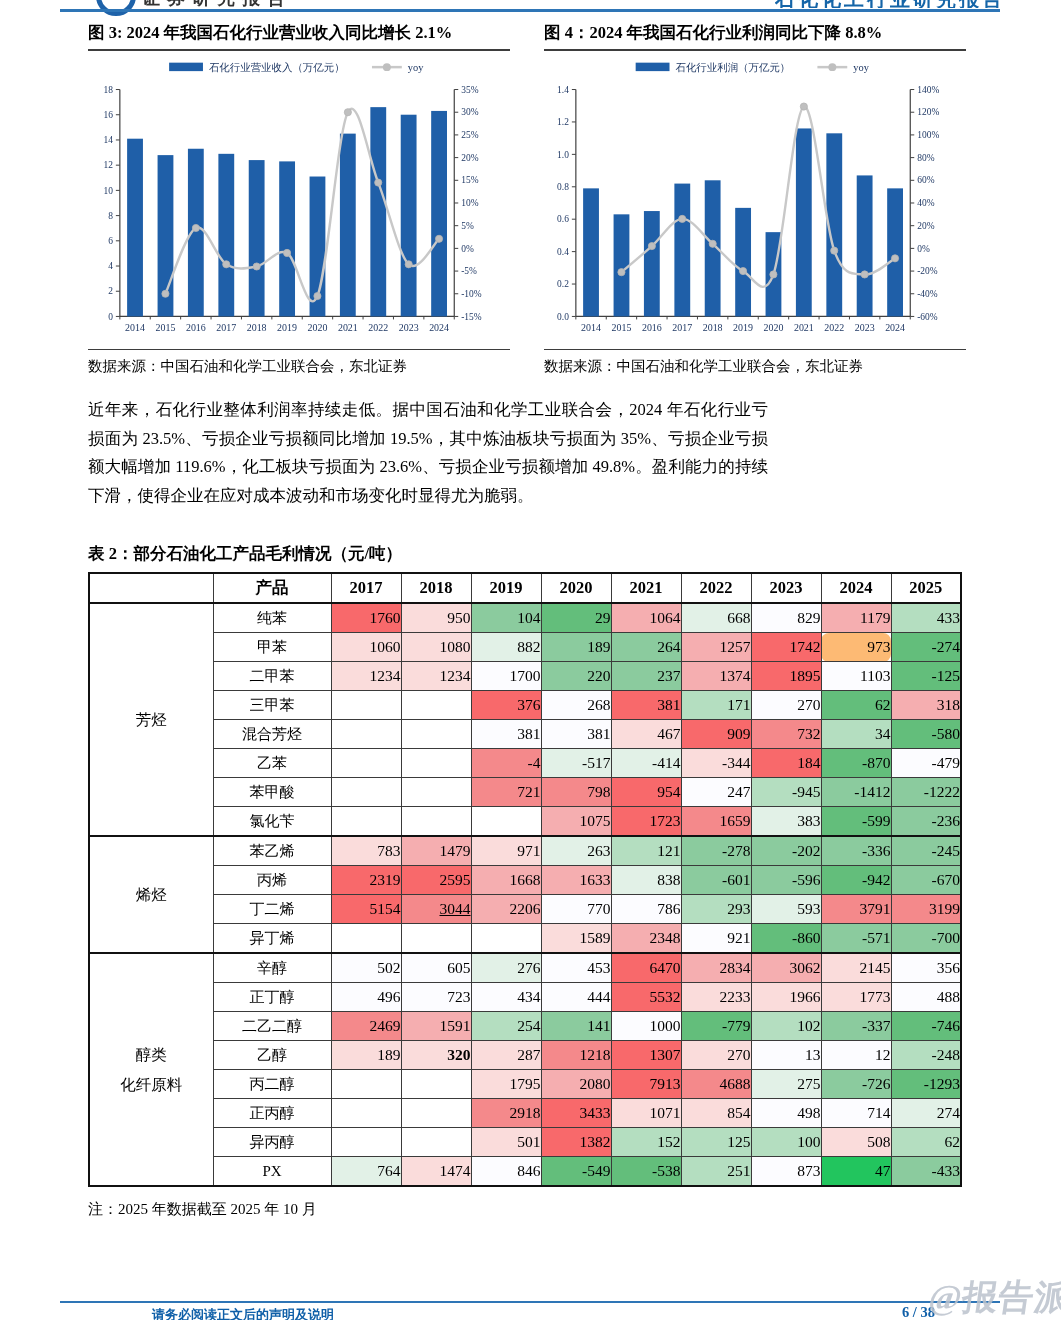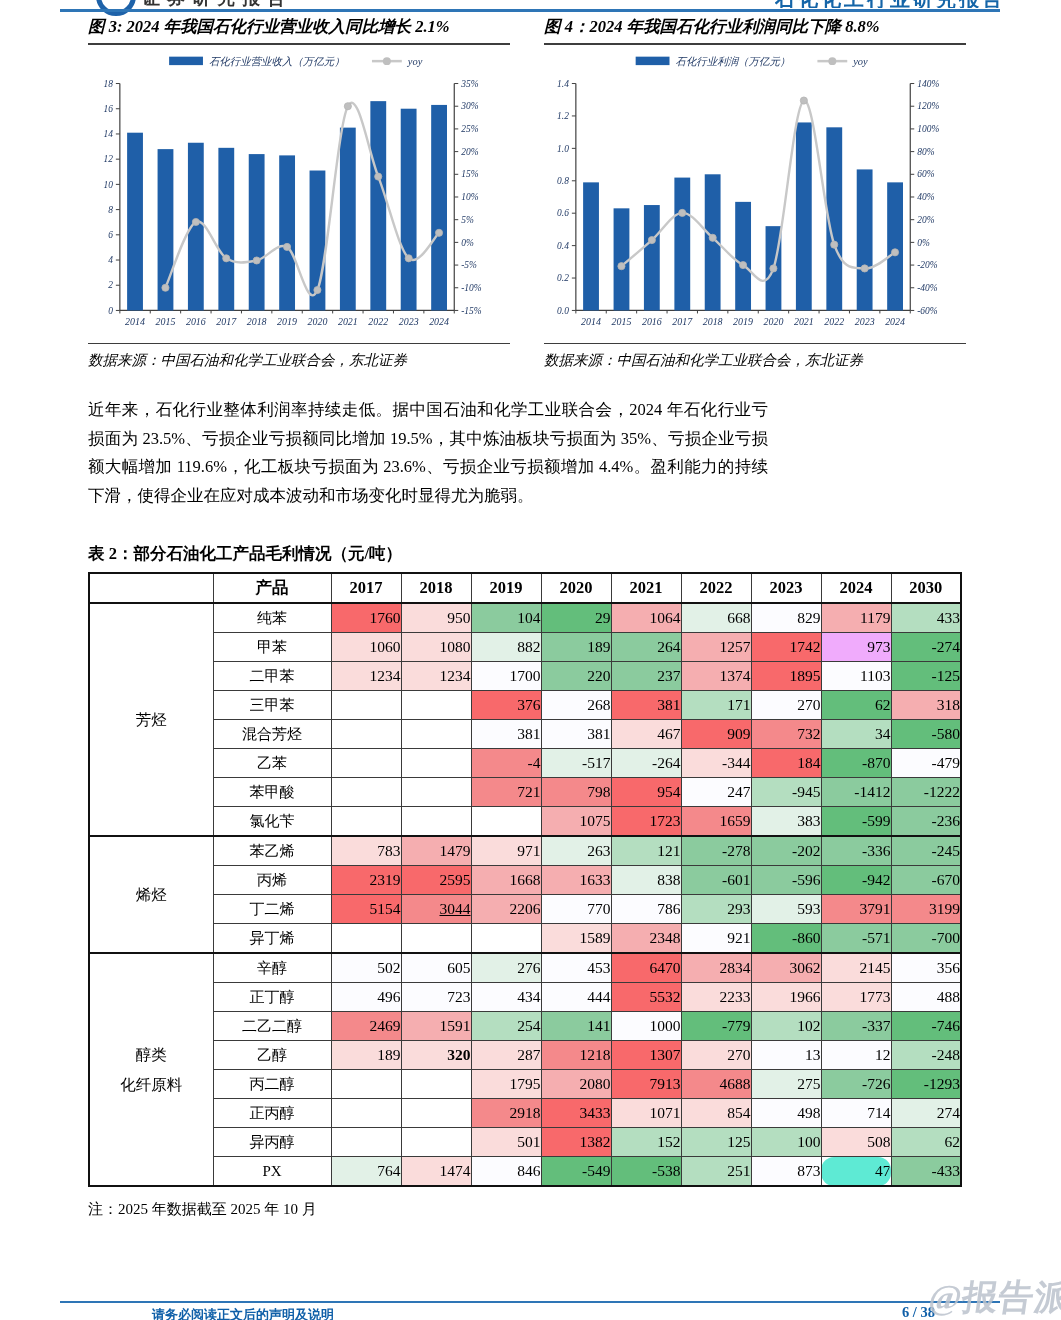--- a/index.html
+++ b/index.html
@@ -7,21 +7,21 @@
         font-family:"Liberation Serif","DejaVu Serif",serif;color:#000;margin:0 auto;}
   
   .hdr-rule{position:absolute;left:60px;width:940px;top:9px;height:3px;background:#2E75B6;}
   .hdr-logo{position:absolute;left:96px;top:-24px;width:40px;height:40px;border:5px solid #1E62A9;
             border-radius:50%;background:#fff;box-sizing:border-box;}
   .hdr-left{position:absolute;left:142px;top:0;width:390px;height:7px;overflow:hidden;}
   .hdr-left span{display:block;margin-top:-14px;font-weight:bold;font-size:18px;color:#333;letter-spacing:7px;white-space:nowrap;}
   .hdr-right{position:absolute;right:56px;top:0;height:8px;overflow:hidden;text-align:right;}
   .hdr-right span{display:block;margin-top:-14px;font-weight:bold;font-size:20px;color:#1565A8;letter-spacing:3px;white-space:nowrap;}
   
-  .figs{position:absolute;left:88px;top:16px;width:878px;display:flex;gap:34px;font-style:italic;}
+  .figs{position:absolute;left:88px;top:22px;width:878px;display:flex;gap:34px;}
   .fig{width:422px;}
   .fig-title{font-weight:bold;font-size:16.5px;padding-bottom:5px;border-bottom:2px solid #3d3d3d;white-space:nowrap;}
   .fig-chart{margin-top:2px;}
   .fig-chart svg{display:block;}
   .fig-src{border-top:1.5px solid #3d3d3d;padding-top:7px;font-size:14.5px;}
   
   .para{position:absolute;left:88px;top:396px;width:680px;font-size:16.5px;line-height:28.6px;text-align:justify;}
   
   .tblwrap{position:absolute;left:88px;top:543px;width:878px;}
   .tbl-title{font-weight:bold;font-size:16.5px;margin-bottom:7px;}
@@ -276,21 +276,21 @@
               <circle cx="291.6" cy="197.9" r="3.6" fill="#BFBFBF" stroke="#B3B3B3" stroke-width="0.8"></circle>
               <circle cx="322.2" cy="221.8" r="3.6" fill="#BFBFBF" stroke="#B3B3B3" stroke-width="0.8"></circle>
               <circle cx="352.7" cy="205.6" r="3.6" fill="#BFBFBF" stroke="#B3B3B3" stroke-width="0.8"></circle>
             </g>
           </svg>
         </div>
       <div class="fig-src">数据来源：中国石油和化学工业联合会，东北证券</div>
     </div>
   </div>
 
-  <div class="para">近年来，石化行业整体利润率持续走低。据中国石油和化学工业联合会，2024 年石化行业亏损面为 23.5%、亏损企业亏损额同比增加 19.5%，其中炼油板块亏损面为 35%、亏损企业亏损额大幅增加 119.6%，化工板块亏损面为 23.6%、亏损企业亏损额增加 4.4%。盈利能力的持续下滑，使得企业在应对成本波动和市场变化时显得尤为脆弱。</div>
+  <div class="para">近年来，石化行业整体利润率持续走低。据中国石油和化学工业联合会，2024 年石化行业亏损面为 23.5%、亏损企业亏损额同比增加 19.5%，其中炼油板块亏损面为 35%、亏损企业亏损额大幅增加 119.6%，化工板块亏损面为 23.6%、亏损企业亏损额增加 49.8%。盈利能力的持续下滑，使得企业在应对成本波动和市场变化时显得尤为脆弱。</div>
 
   <div class="tblwrap">
     <div class="tbl-title">表 2：部分石油化工产品毛利情况（元/吨）</div>
     <table class="heat" id="heatTable">
         <colgroup>
           <col style="width: 124px;">
           <col style="width: 118px;">
           <col style="width: 70px;">
           <col style="width: 70px;">
           <col style="width: 70px;">
@@ -306,21 +306,21 @@
             <th></th>
             <th>产品</th>
             <th>2017</th>
             <th>2018</th>
             <th>2019</th>
             <th>2020</th>
             <th>2021</th>
             <th>2022</th>
             <th>2023</th>
             <th>2024</th>
-            <th>2030</th>
+            <th>2025</th>
           </tr>
         </thead>
         <tbody>
           <tr class="gstart">
             <td class="group" rowspan="8">芳烃</td>
             <td class="prod">纯苯</td>
             <td class="num" style="background: rgb(248, 105, 107);">1760</td>
             <td class="num" style="background: rgb(250, 220, 219);">950</td>
             <td class="num" style="background: rgb(139, 203, 158);">104</td>
             <td class="num" style="background: rgb(99, 190, 123);">29</td>
@@ -332,21 +332,21 @@
           </tr>
           <tr>
             <td class="prod">甲苯</td>
             <td class="num" style="background: rgb(250, 220, 219);">1060</td>
             <td class="num" style="background: rgb(250, 220, 219);">1080</td>
             <td class="num" style="background: rgb(226, 241, 231);">882</td>
             <td class="num" style="background: rgb(139, 203, 158);">189</td>
             <td class="num" style="background: rgb(139, 203, 158);">264</td>
             <td class="num" style="background: rgb(245, 174, 176);">1257</td>
             <td class="num" style="background: rgb(248, 105, 107);">1742</td>
-            <td class="num" style="background: #f0abfc;">973</td>
+            <td class="num" style="background: #fdba74; border-radius: 8px;">973</td>
             <td class="num" style="background: rgb(99, 190, 123);">-274</td>
           </tr>
           <tr>
             <td class="prod">二甲苯</td>
             <td class="num" style="background: rgb(250, 220, 219);">1234</td>
             <td class="num" style="background: rgb(250, 220, 219);">1234</td>
             <td class="num" style="background: rgb(252, 252, 255);">1700</td>
             <td class="num" style="background: rgb(139, 203, 158);">220</td>
             <td class="num" style="background: rgb(139, 203, 158);">237</td>
             <td class="num" style="background: rgb(245, 174, 176);">1374</td>
@@ -377,21 +377,21 @@
             <td class="num" style="background: rgb(244, 137, 139);">732</td>
             <td class="num" style="background: rgb(180, 222, 192);">34</td>
             <td class="num" style="background: rgb(99, 190, 123);">-580</td>
           </tr>
           <tr>
             <td class="prod">乙苯</td>
             <td class="num"></td>
             <td class="num"></td>
             <td class="num" style="background: rgb(244, 137, 139);">-4</td>
             <td class="num" style="background: rgb(226, 241, 231);">-517</td>
-            <td class="num" style="background: rgb(226, 241, 231);">-264</td>
+            <td class="num" style="background: rgb(226, 241, 231);">-414</td>
             <td class="num" style="background: rgb(250, 220, 219);">-344</td>
             <td class="num" style="background: rgb(248, 105, 107);">184</td>
             <td class="num" style="background: rgb(99, 190, 123);">-870</td>
             <td class="num" style="background: rgb(252, 252, 255);">-479</td>
           </tr>
           <tr>
             <td class="prod">苯甲酸</td>
             <td class="num"></td>
             <td class="num"></td>
             <td class="num" style="background: rgb(244, 137, 139);">721</td>
@@ -551,21 +551,21 @@
           </tr>
           <tr>
             <td class="prod">PX</td>
             <td class="num" style="background: rgb(226, 241, 231);">764</td>
             <td class="num" style="background: rgb(250, 220, 219);">1474</td>
             <td class="num" style="background: rgb(252, 252, 255);">846</td>
             <td class="num" style="background: rgb(99, 190, 123);">-549</td>
             <td class="num" style="background: rgb(99, 190, 123);">-538</td>
             <td class="num" style="background: rgb(180, 222, 192);">251</td>
             <td class="num" style="background: rgb(252, 252, 255);">873</td>
-            <td class="num" style="background: #5eead4; border-radius: 13px;">47</td>
+            <td class="num" style="background: #22c55e;">47</td>
             <td class="num" style="background: rgb(139, 203, 158);">-433</td>
           </tr>
         </tbody>
       </table>
     <div class="notes">
       <div>注：2025 年数据截至 2025 年 10 月</div>
     </div>
   </div>
 
   <div class="ft-rule"></div>

